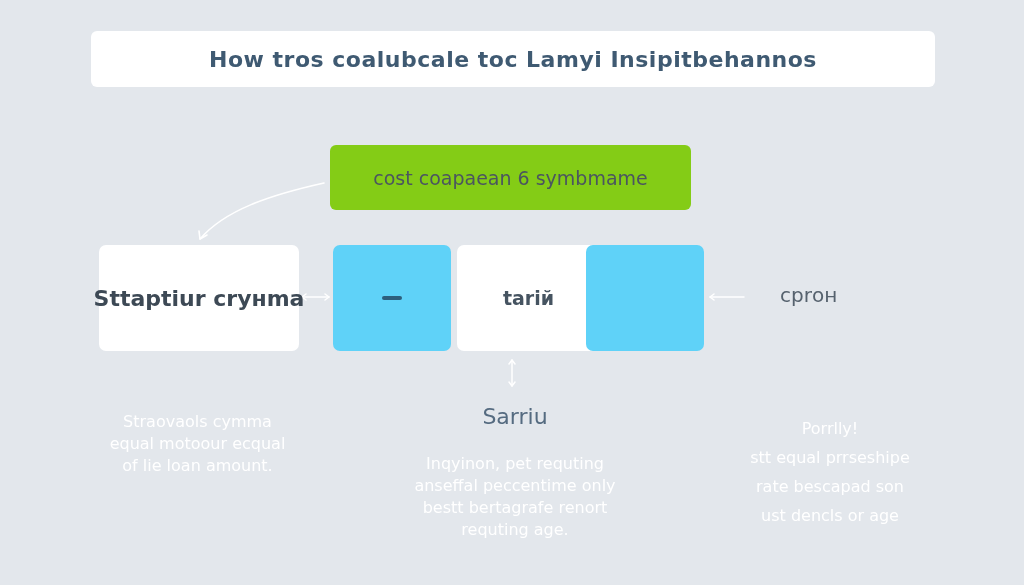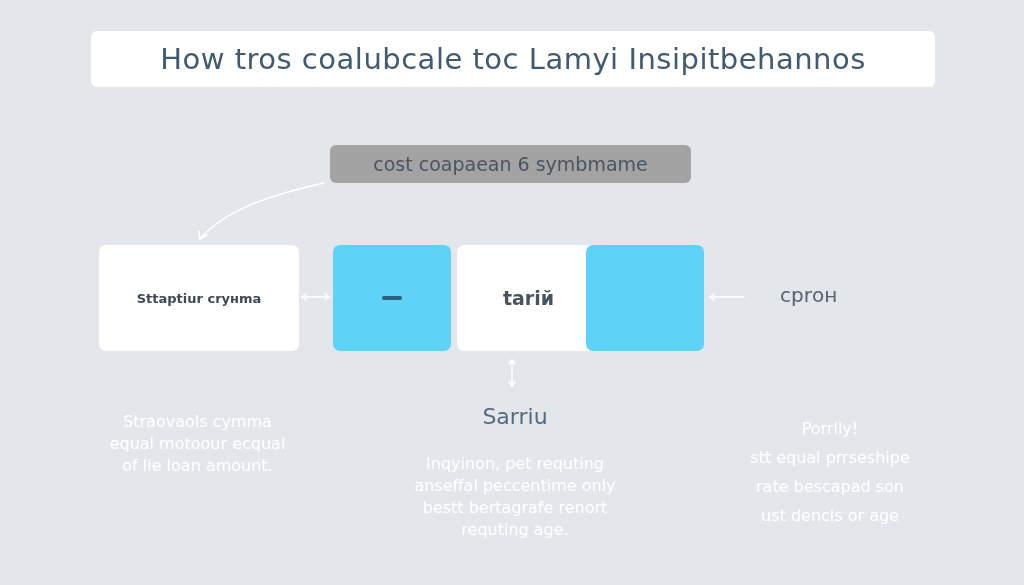--- a/index.html
+++ b/index.html
@@ -10,46 +10,46 @@
     }
     .canvas { position: relative; width: 1024px; height: 585px; }
 
     .title-bar {
       position: absolute; left: 91px; top: 31px; width: 844px; height: 56px;
       background: #ffffff; border-radius: 6px;
       display: flex; align-items: center; justify-content: center;
     }
     .title-text {
       font-family: "DejaVu Sans", sans-serif;
-      font-weight: normal; font-size: 29px; letter-spacing: 0.5px;
+      font-weight: bold; font-size: 22px; letter-spacing: 0.5px;
       color: #3f5a72; white-space: nowrap;
     }
 
     .label-box {
-      position: absolute; left: 330px; top: 145px; width: 361px; height: 38px;
-      background: #a3a3a3; border-radius: 6px;
+      position: absolute; left: 330px; top: 145px; width: 361px; height: 65px;
+      background: #84cc16; border-radius: 6px;
       display: flex; align-items: center; justify-content: center;
     }
     .label-text { font-size: 19px; color: #4b5560; white-space: nowrap; }
 
     .curve-arrow { position: absolute; left: 0; top: 0; pointer-events: none; }
 
     .box {
       position: absolute; top: 245px; height: 106px; border-radius: 7px;
       display: flex; align-items: center; justify-content: center;
     }
     .box.white { background: #ffffff; }
     .box.blue { background: #5fd2f8; }
     .box-1 { left: 99px; width: 200px; }
     .box-2 { left: 333px; width: 118px; }
     .box-3 { left: 457px; width: 143px; }
     .box-4 { left: 586px; width: 118px; }
 
     .box-text { font-size: 18px; color: #3d4955; white-space: nowrap; }
-    .box-1 .box-text { font-weight: bold; font-size: 13px; }
+    .box-1 .box-text { font-weight: bold; font-size: 22px; }
     .box-3 .box-text { font-weight: bold; font-size: 19px; color: #465461; }
     .minus-bar { width: 20px; height: 4px; border-radius: 2px; background: #2d5f7d; }
 
     .side-label {
       position: absolute; left: 780px; top: 283px; width: 110px;
       font-size: 20px; color: #56626e; 
     }
 
     .desc {
       position: absolute; text-align: center; color: #ffffff;

